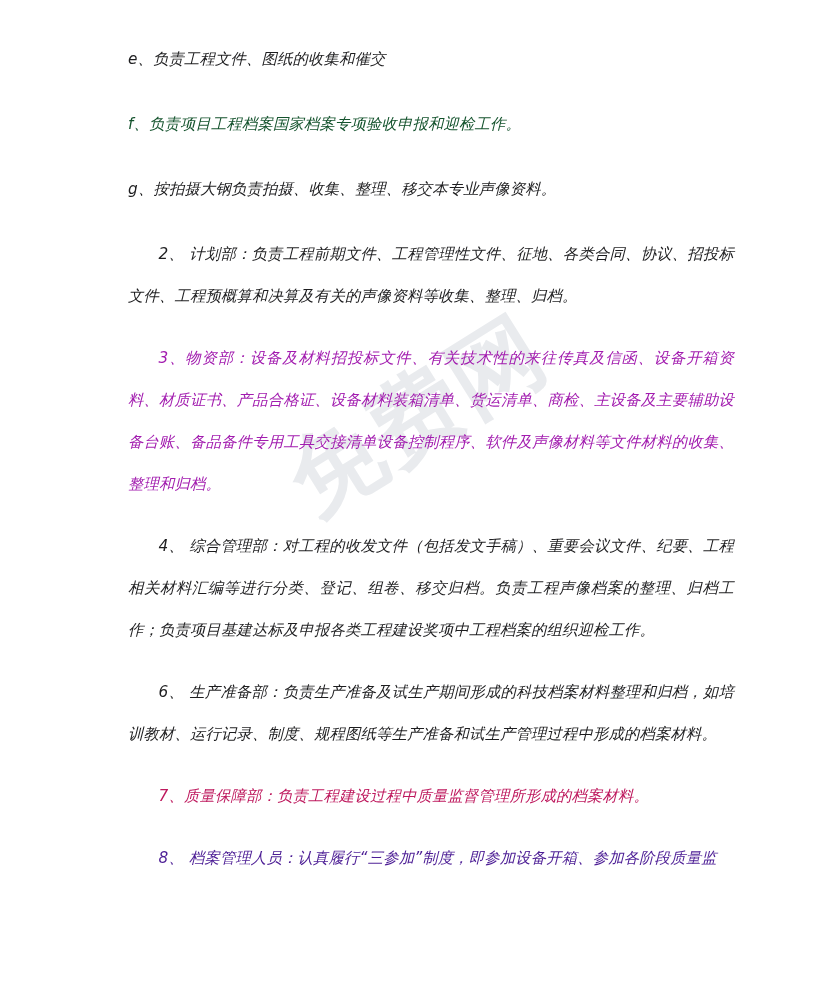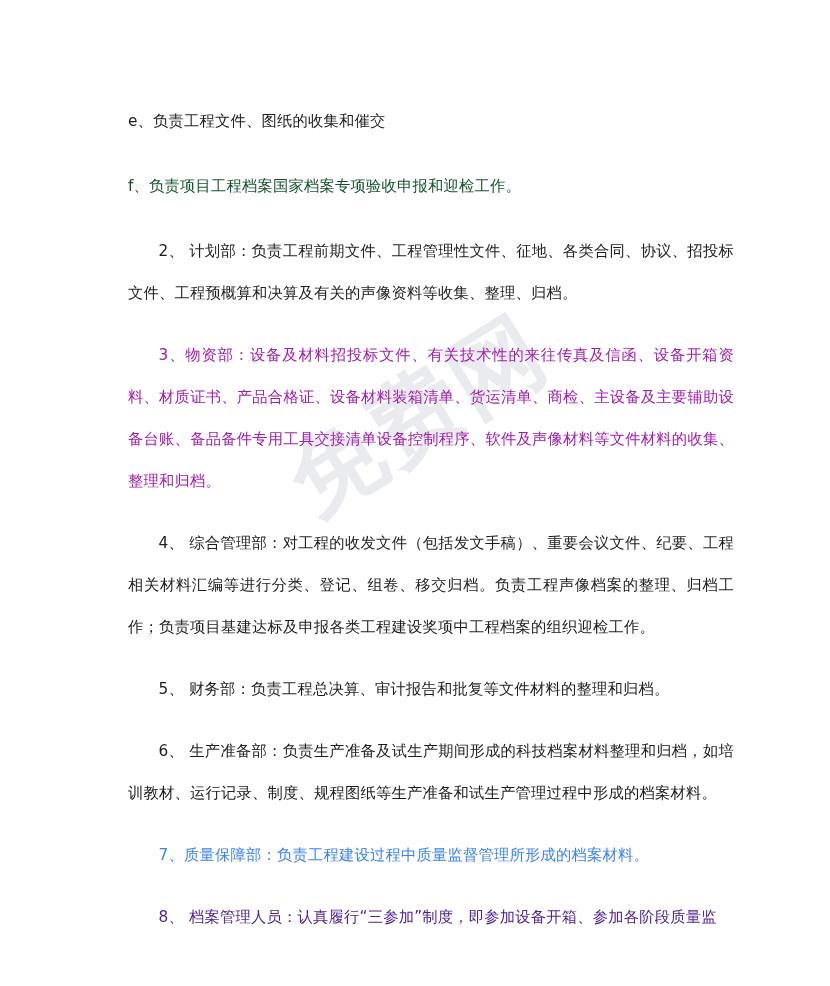--- a/index.html
+++ b/index.html
@@ -50,22 +50,23 @@
     transform-origin: 50% 50%;
     white-space: nowrap;
     -webkit-user-select: none;
     user-select: none;
   }
 
   
   .content {
     position: relative;
     z-index: 2;
-    padding: 100px 96px 0 128px;
+    padding: 38px 96px 0 128px;
     box-sizing: border-box;
+    font-style: italic;
   }
 
   .para {
     font-size: 15.3px;
     line-height: 42px;
     color: #1d1d1f;
     text-align: justify;
     text-justify: inter-ideograph;
     margin: 0 0 20px 0;
     letter-spacing: 0.2px;
@@ -93,29 +94,29 @@
   <div class="watermark-layer">
     <div class="watermark" style="color: rgb(233, 235, 238); transform: rotate(-32deg);">免费网</div>
   </div>
 
   <div class="content">
 
     <p class="para noindent item-letter" style="color: rgb(29, 29, 31);">e、负责工程文件、图纸的收集和催交</p>
 
     <p class="para noindent item-letter" style="color: #14532d;">f、负责项目工程档案国家档案专项验收申报和迎检工作。</p>
 
+    <p class="para noindent item-letter" style="color: rgb(29, 29, 31);">g、按拍摄大钢负责拍摄、收集、整理、移交本专业声像资料。</p>
 
     <p class="para indent" style="color: rgb(29, 29, 31);">2、 计划部：负责工程前期文件、工程管理性文件、征地、各类合同、协议、招投标文件、工程预概算和决算及有关的声像资料等收集、整理、归档。</p>
 
     <p class="para indent" style="color: #a21caf;">3、物资部：设备及材料招投标文件、有关技术性的来往传真及信函、设备开箱资料、材质证书、产品合格证、设备材料装箱清单、货运清单、商检、主设备及主要辅助设备台账、备品备件专用工具交接清单设备控制程序、软件及声像材料等文件材料的收集、整理和归档。</p>
 
     <p class="para indent" style="color: rgb(29, 29, 31);">4、 综合管理部：对工程的收发文件（包括发文手稿）、重要会议文件、纪要、工程相关材料汇编等进行分类、登记、组卷、移交归档。负责工程声像档案的整理、归档工作；负责项目基建达标及申报各类工程建设奖项中工程档案的组织迎检工作。</p>
 
-    <p class="para indent" style="color: rgb(29, 29, 31);">5、 财务部：负责工程总决算、审计报告和批复等文件材料的整理和归档。</p>
 
     <p class="para indent" style="color: rgb(29, 29, 31);">6、 生产准备部：负责生产准备及试生产期间形成的科技档案材料整理和归档，如培训教材、运行记录、制度、规程图纸等生产准备和试生产管理过程中形成的档案材料。</p>
 
-    <p class="para indent" style="color: #3b82f6;">7、质量保障部：负责工程建设过程中质量监督管理所形成的档案材料。</p>
+    <p class="para indent" style="color: #be185d;">7、质量保障部：负责工程建设过程中质量监督管理所形成的档案材料。</p>
 
     <p class="para indent" style="color: #4c1d95;">8、 档案管理人员：认真履行“三参加”制度，即参加设备开箱、参加各阶段质量监</p>
 
   </div>
 </div>
 
 </body></html>

